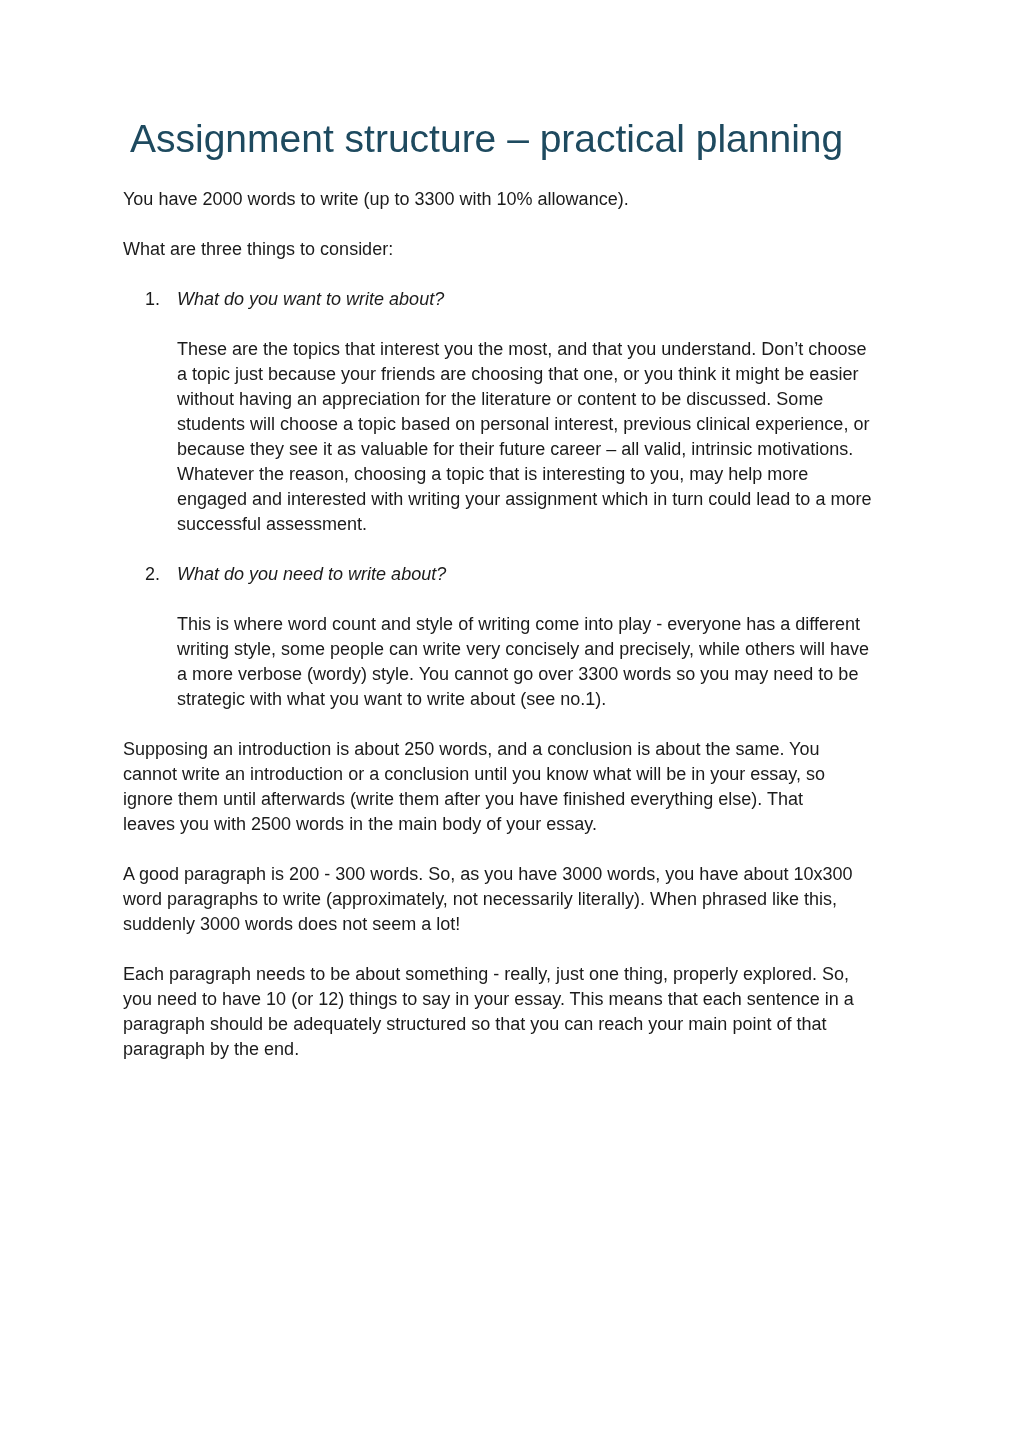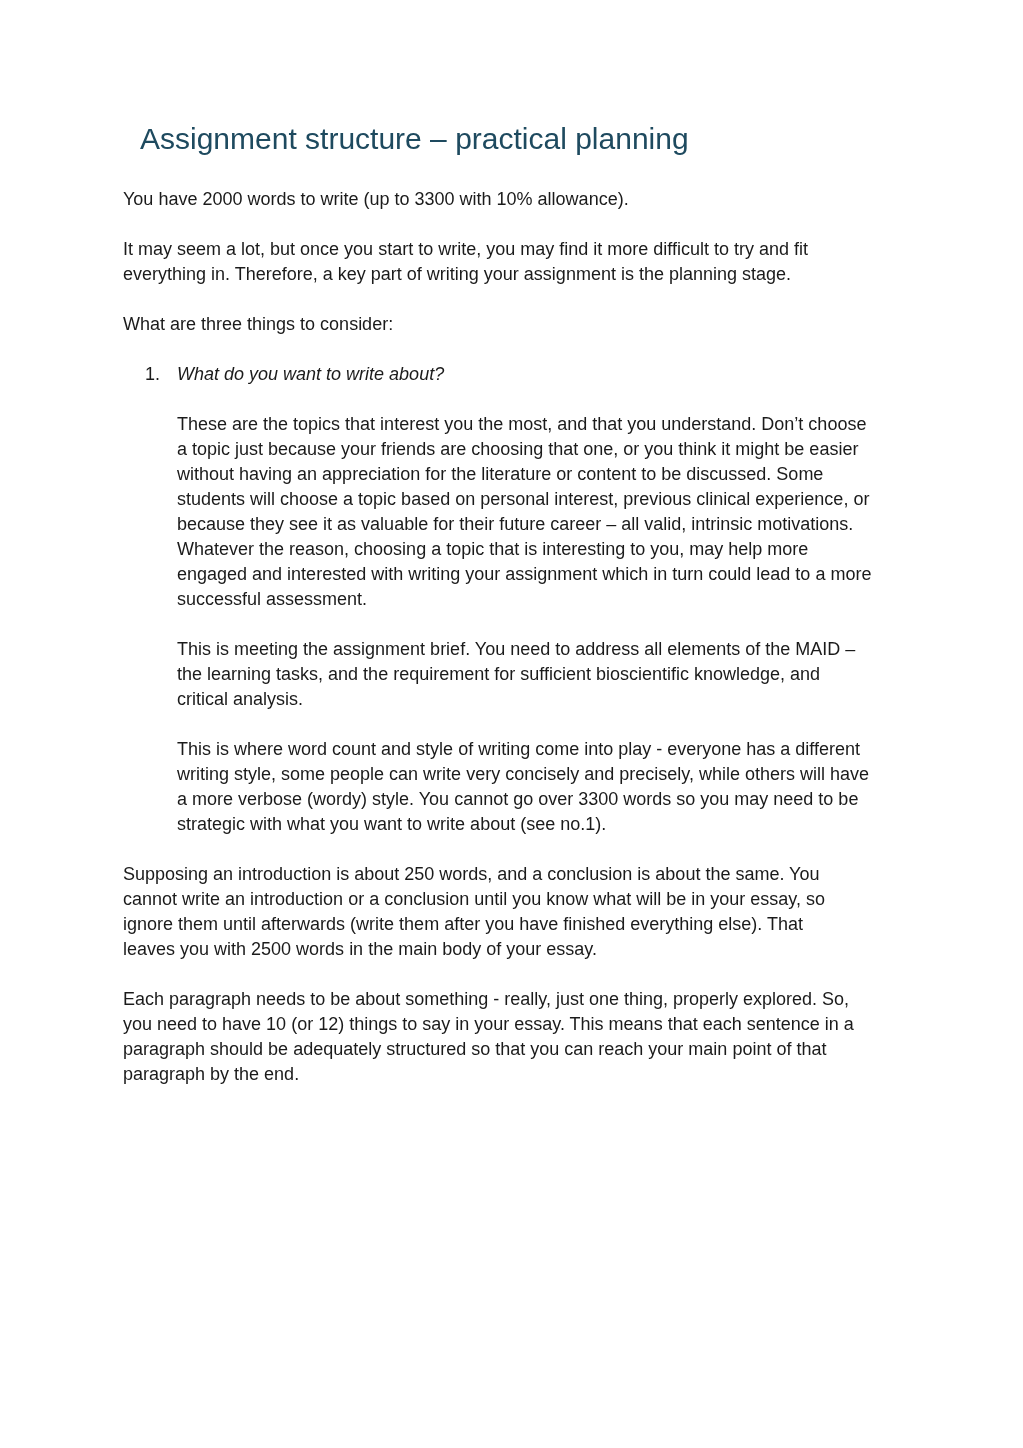--- a/index.html
+++ b/index.html
@@ -12,25 +12,25 @@
     width: 1023px;
     height: 1448px;
     background: #ffffff;
     box-sizing: border-box;
     padding: 120px 120px 0 123px;
     font-family: "Liberation Sans", sans-serif;
     color: #1b1b1b;
     overflow: hidden;
   }
   .doc-title {
-    font-size: 30px;
+    font-size: 39px;
     font-weight: 400;
     line-height: 38px;
     color: var(--title-color, #1e4a5f);
-    margin: 0 0 29px 17px;
+    margin: 0 0 29px 7px;
   }
   .para {
     font-size: 18px;
     line-height: 25px;
     margin: 0 0 25px 0;
     white-space: pre-line;
   }
   .numbered-list {
     list-style: none;
     margin: 0;
@@ -58,60 +58,61 @@
 </style>
 </head>
 <body>
 
 <div class="page">
 
   <h1 class="doc-title">Assignment structure – practical planning</h1>
 
   <p class="para">You have 2000 words to write (up to 3300 with 10% allowance).</p>
 
-  <p class="para">It may seem a lot, but once you start to write, you may find it more difficult to try and fit
-everything in. Therefore, a key part of writing your assignment is the planning stage.</p>
 
   <p class="para">What are three things to consider:</p>
 
   <ol class="numbered-list">
 
     <li class="list-item">
       <div class="li-head">
         <span class="li-num">1.</span><span class="li-question">What do you want to write about?</span>
       </div>
       <p class="para indented">These are the topics that interest you the most, and that you understand. Don’t choose
 a topic just because your friends are choosing that one, or you think it might be easier
 without having an appreciation for the literature or content to be discussed. Some
 students will choose a topic based on personal interest, previous clinical experience, or
 because they see it as valuable for their future career – all valid, intrinsic motivations.
 Whatever the reason, choosing a topic that is interesting to you, may help more
 engaged and interested with writing your assignment which in turn could lead to a more
 successful assessment.</p>
     </li>
 
     <li class="list-item">
-      <p class="para indented">This is meeting the assignment brief. You need to address all elements of the MAID –
-the learning tasks, and the requirement for sufficient bioscientific knowledge, and
-critical analysis.</p>
+      <div class="li-head">
+        <span class="li-num">2.</span><span class="li-question">What do you need to write about?</span>
+      </div>
     </li>
 
     <li class="list-item">
       <p class="para indented">This is where word count and style of writing come into play - everyone has a different
 writing style, some people can write very concisely and precisely, while others will have
 a more verbose (wordy) style. You cannot go over 3300 words so you may need to be
 strategic with what you want to write about (see no.1).</p>
     </li>
 
   </ol>
 
   <p class="para">Supposing an introduction is about 250 words, and a conclusion is about the same. You
 cannot write an introduction or a conclusion until you know what will be in your essay, so
 ignore them until afterwards (write them after you have finished everything else). That
 leaves you with 2500 words in the main body of your essay.</p>
 
+  <p class="para">A good paragraph is 200 - 300 words. So, as you have 3000 words, you have about 10x300
+word paragraphs to write (approximately, not necessarily literally). When phrased like this,
+suddenly 3000 words does not seem a lot!</p>
 
   <p class="para">Each paragraph needs to be about something - really, just one thing, properly explored. So,
 you need to have 10 (or 12) things to say in your essay. This means that each sentence in a
 paragraph should be adequately structured so that you can reach your main point of that
 paragraph by the end.</p>
 
 </div>
 
 </body></html>

